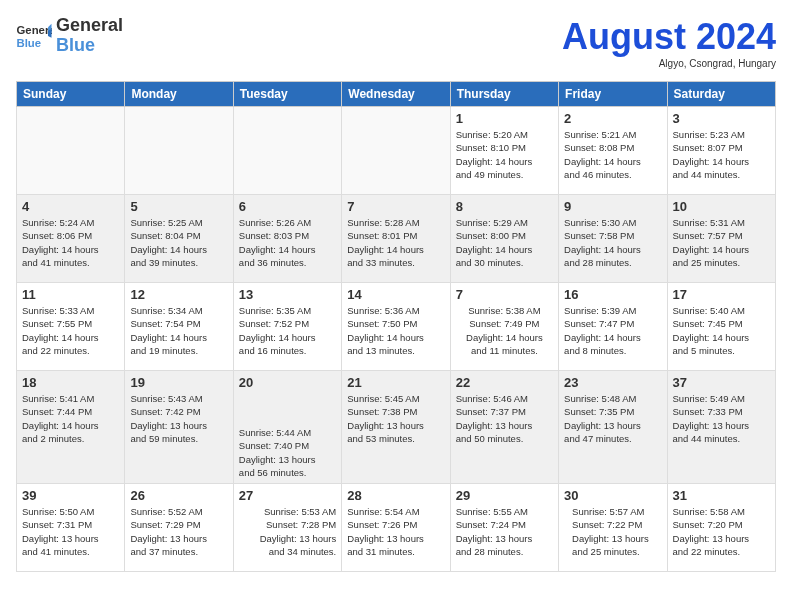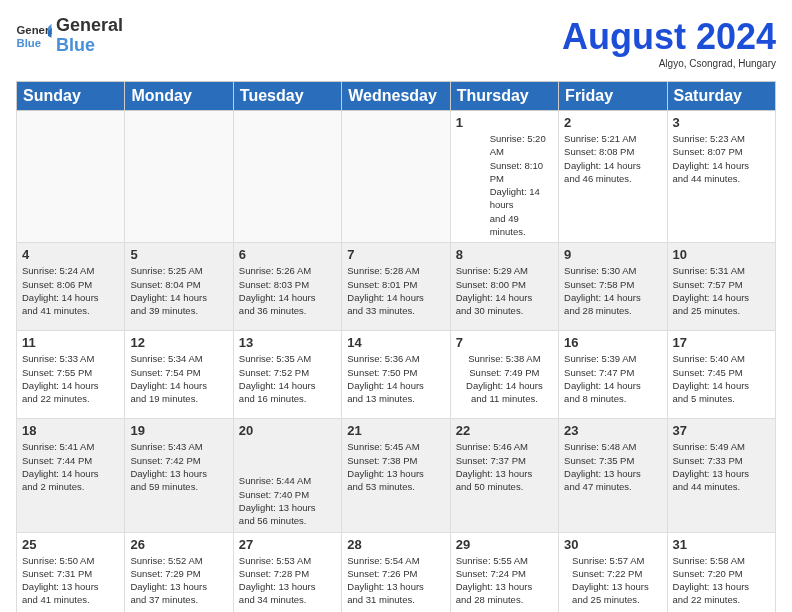--- a/index.html
+++ b/index.html
@@ -47,21 +47,21 @@
       color: #333;
     }
     table {
       width: 100%;
       border-collapse: collapse;
       table-layout: fixed;
     }
     th {
       background-color: #2a6dbb;
       color: #fff;
-      font-size: 16px;
+      font-size: 12px;
       font-weight: bold;
       text-align: left;
       padding: 5px 6px;
       border: 1px solid #ccc;
     }
     td {
       border: 1px solid #ddd;
       vertical-align: top;
       padding: 4px 5px;
       font-size: 10px;
@@ -124,21 +124,21 @@
       </tr>
   </thead>
   <tbody id="calendar-body">
   <tr>
         <td class="empty"></td>
         <td class="empty"></td>
         <td class="empty"></td>
         <td class="empty"></td>
         <td>
           <span class="day-num">1</span>
-          <div class="day-info" style="white-space: pre-line; margin-left: 34px;">Sunrise: 5:20 AM
+          <div class="day-info" style="white-space: pre-line;">Sunrise: 5:20 AM
 Sunset: 8:10 PM
 Daylight: 14 hours
 and 49 minutes.</div>
         </td>
         <td>
           <span class="day-num">2</span>
           <div class="day-info" style="white-space: pre-line;">Sunrise: 5:21 AM
 Sunset: 8:08 PM
 Daylight: 14 hours
 and 46 minutes.</div>
@@ -299,36 +299,36 @@
         <td class="shaded">
           <span class="day-num">37</span>
           <div class="day-info" style="white-space: pre-line;">Sunrise: 5:49 AM
 Sunset: 7:33 PM
 Daylight: 13 hours
 and 44 minutes.</div>
         </td>
       </tr>
       <tr>
         <td>
-          <span class="day-num">25</span>
+          <span class="day-num">39</span>
           <div class="day-info" style="white-space: pre-line;">Sunrise: 5:50 AM
 Sunset: 7:31 PM
 Daylight: 13 hours
 and 41 minutes.</div>
         </td>
         <td>
           <span class="day-num">26</span>
           <div class="day-info" style="white-space: pre-line;">Sunrise: 5:52 AM
 Sunset: 7:29 PM
 Daylight: 13 hours
 and 37 minutes.</div>
         </td>
         <td>
           <span class="day-num">27</span>
-          <div class="day-info" style="white-space: pre-line;">Sunrise: 5:53 AM
+          <div class="day-info" style="white-space: pre-line; text-align: right;">Sunrise: 5:53 AM
 Sunset: 7:28 PM
 Daylight: 13 hours
 and 34 minutes.</div>
         </td>
         <td>
           <span class="day-num">28</span>
           <div class="day-info" style="white-space: pre-line;">Sunrise: 5:54 AM
 Sunset: 7:26 PM
 Daylight: 13 hours
 and 31 minutes.</div>

